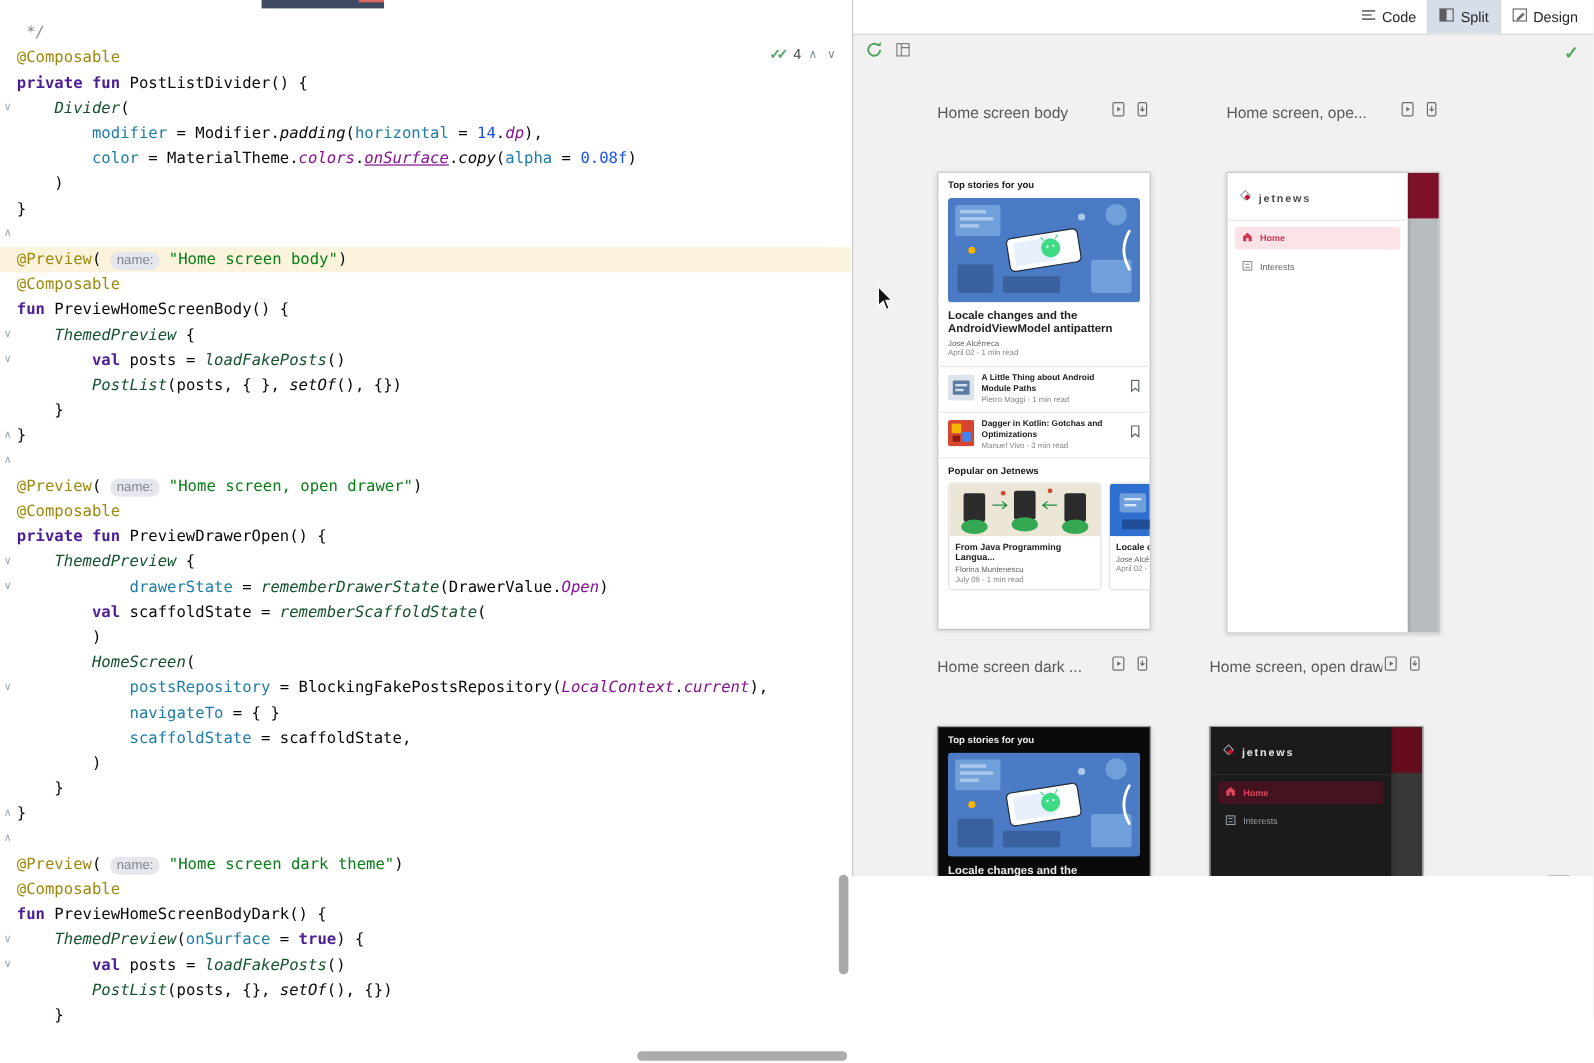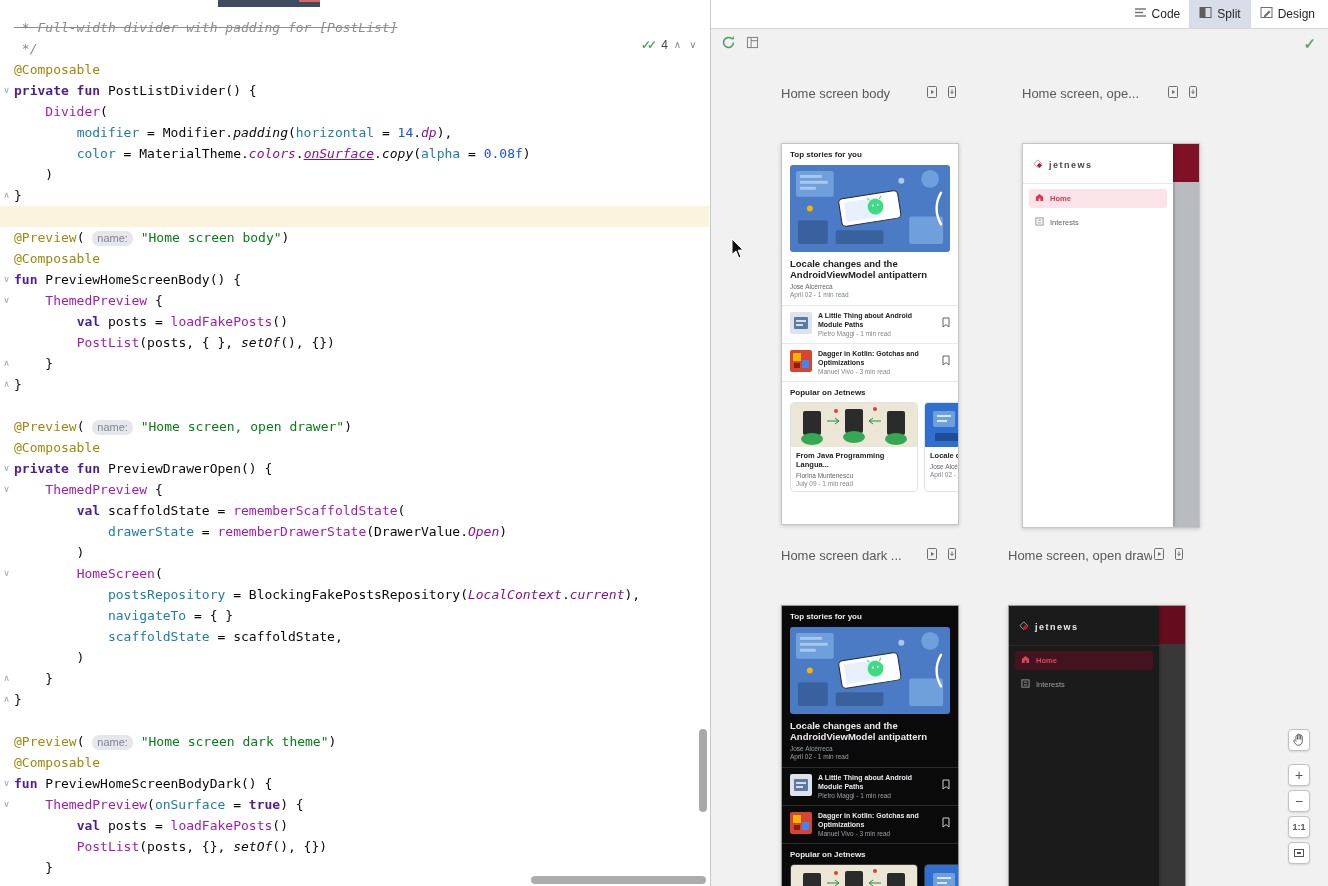--- a/index.html
+++ b/index.html
@@ -13,39 +13,39 @@
   .caret-hl{position:absolute;left:0;top:206px;width:709px;height:21px;background:#FBF3DB;}
   .gutter{position:absolute;left:0;top:17px;width:13px;}
   .gl{height:21px;font:9px/21px "DejaVu Sans",sans-serif;color:#9AA2B5;text-align:center;}
   .code{position:absolute;left:14px;top:17px;width:692px;}
   .cl{height:21px;white-space:pre;font:13px/21px "DejaVu Sans Mono","Liberation Mono",monospace;color:#080808;}
   .tx{color:#080808}
   .tc{color:#8C8C8C;font-style:italic}
   .tcs{color:#8C8C8C;font-style:italic;text-decoration:line-through}
   .ta{color:#9E880D}
   .tk{color:#4c1d95;font-weight:bold}
-  .tf{color:#a21caf;}
+  .tf{color:#14532d;font-style:italic}
   .ts{color:#067D17}
   .tn{color:#1750EB}
   .tp{color:#871094;font-style:italic}
   .tu{text-decoration:underline}
   .tm{color:#1E7CA8}
   .ti{font-style:italic}
   .th{background:#E5E7ED;color:#7D8492;border-radius:7px;padding:1px 5px 2px;
       font-family:"Liberation Sans",sans-serif;font-size:11px;font-style:normal;}
   .insp{position:absolute;top:36px;left:641px;height:17px;display:flex;align-items:center;gap:4px;
         font-size:12px;color:#454545;}
   .insp .chk{color:#59A869;font-weight:bold;font-size:12px;}
   .insp .chk.c2{margin-left:-8px;}
   .insp .nav{color:#7F8B91;font-size:10px;padding:0 2px;cursor:pointer;}
   .hscroll{position:absolute;left:531px;top:876px;width:175px;height:8px;background:#ACACAC;border-radius:4px;}
   .vscroll{position:absolute;left:699px;top:729px;width:8px;height:83px;background:#A8A8A8;border-radius:4px;}
 
   
-  .preview-pane{position:absolute;left:710px;top:0;width:618px;height:886px;background:#F1F1F1;
+  .preview-pane{position:absolute;left:710px;top:0;width:618px;height:730px;background:#F1F1F1;
                 border-left:1px solid #C9C9C9;box-sizing:border-box;}
   .mode-bar{position:absolute;left:0;top:0;right:0;height:28px;background:#fff;border-bottom:1px solid #D6D6D6;
             display:flex;justify-content:flex-end;align-items:stretch;padding-right:4px;}
   .mode-btn{display:flex;align-items:center;gap:5px;padding:0 9px;font-size:12px;color:#262626;cursor:pointer;}
   .mode-btn + .mode-btn{border-left:1px solid #D9D9D9;}
   .mode-btn.active{background:#D7DEE9;}
   .pv-toolbar{position:absolute;left:0;top:28px;right:0;height:32px;display:flex;align-items:center;
               padding:0 10px;gap:10px;}
   .pv-toolbar .spacer{flex:1;}
   .pv-check{color:#59A869;font-weight:bold;font-size:15px;padding-right:2px;}
@@ -159,21 +159,20 @@
         <div class="gl"></div>
         <div class="gl"></div>
         <div class="gl"></div>
         <div class="gl">∨</div>
         <div class="gl">∨</div>
         <div class="gl"></div>
         <div class="gl"></div>
         <div class="gl"></div>
       </div>
     <div class="code" id="code-lines">
-        <div class="cl"><span class="tcs"> * Full-width divider with padding for [PostList]</span></div>
         <div class="cl"><span class="tc"> */</span></div>
         <div class="cl"><span class="ta">@Composable</span></div>
         <div class="cl"><span class="tk">private fun</span><span class="tx"> PostListDivider() {</span></div>
         <div class="cl"><span class="tx">    </span><span class="tf">Divider</span><span class="tx">(</span></div>
         <div class="cl"><span class="tx">        </span><span class="tm">modifier</span><span class="tx"> = Modifier.</span><span class="ti">padding</span><span class="tx">(</span><span class="tm">horizontal</span><span class="tx"> = </span><span class="tn">14</span><span class="tx">.</span><span class="tp">dp</span><span class="tx">),</span></div>
         <div class="cl"><span class="tx">        </span><span class="tm">color</span><span class="tx"> = MaterialTheme.</span><span class="tp">colors</span><span class="tx">.</span><span class="tp tu">onSurface</span><span class="tx">.</span><span class="ti">copy</span><span class="tx">(</span><span class="tm">alpha</span><span class="tx"> = </span><span class="tn">0.08f</span><span class="tx">)</span></div>
         <div class="cl"><span class="tx">    )</span></div>
         <div class="cl"><span class="tx">}</span></div>
         <div class="cl"></div>
         <div class="cl"><span class="ta">@Preview</span><span class="tx">( </span><span class="th">name:</span><span class="tx"> </span><span class="ts">"Home screen body"</span><span class="tx">)</span></div>
@@ -182,22 +181,22 @@
         <div class="cl"><span class="tx">    </span><span class="tf">ThemedPreview</span><span class="tx"> {</span></div>
         <div class="cl"><span class="tx">        </span><span class="tk">val</span><span class="tx"> posts = </span><span class="tf">loadFakePosts</span><span class="tx">()</span></div>
         <div class="cl"><span class="tx">        </span><span class="tf">PostList</span><span class="tx">(posts, { }, </span><span class="ti">setOf</span><span class="tx">(), {})</span></div>
         <div class="cl"><span class="tx">    }</span></div>
         <div class="cl"><span class="tx">}</span></div>
         <div class="cl"></div>
         <div class="cl"><span class="ta">@Preview</span><span class="tx">( </span><span class="th">name:</span><span class="tx"> </span><span class="ts">"Home screen, open drawer"</span><span class="tx">)</span></div>
         <div class="cl"><span class="ta">@Composable</span></div>
         <div class="cl"><span class="tk">private fun</span><span class="tx"> PreviewDrawerOpen() {</span></div>
         <div class="cl"><span class="tx">    </span><span class="tf">ThemedPreview</span><span class="tx"> {</span></div>
+        <div class="cl"><span class="tx">            </span><span class="tm">drawerState</span><span class="tx"> = </span><span class="tf">rememberDrawerState</span><span class="tx">(DrawerValue.</span><span class="tp">Open</span><span class="tx">)</span></div>
         <div class="cl"><span class="tx">        </span><span class="tk">val</span><span class="tx"> scaffoldState = </span><span class="tf">rememberScaffoldState</span><span class="tx">(</span></div>
-        <div class="cl"><span class="tx">            </span><span class="tm">drawerState</span><span class="tx"> = </span><span class="tf">rememberDrawerState</span><span class="tx">(DrawerValue.</span><span class="tp">Open</span><span class="tx">)</span></div>
         <div class="cl"><span class="tx">        )</span></div>
         <div class="cl"><span class="tx">        </span><span class="tf">HomeScreen</span><span class="tx">(</span></div>
         <div class="cl"><span class="tx">            </span><span class="tm">postsRepository</span><span class="tx"> = BlockingFakePostsRepository(</span><span class="tp">LocalContext</span><span class="tx">.</span><span class="tp">current</span><span class="tx">),</span></div>
         <div class="cl"><span class="tx">            </span><span class="tm">navigateTo</span><span class="tx"> = { }</span></div>
         <div class="cl"><span class="tx">            </span><span class="tm">scaffoldState</span><span class="tx"> = scaffoldState,</span></div>
         <div class="cl"><span class="tx">        )</span></div>
         <div class="cl"><span class="tx">    }</span></div>
         <div class="cl"><span class="tx">}</span></div>
         <div class="cl"></div>
         <div class="cl"><span class="ta">@Preview</span><span class="tx">( </span><span class="th">name:</span><span class="tx"> </span><span class="ts">"Home screen dark theme"</span><span class="tx">)</span></div>

